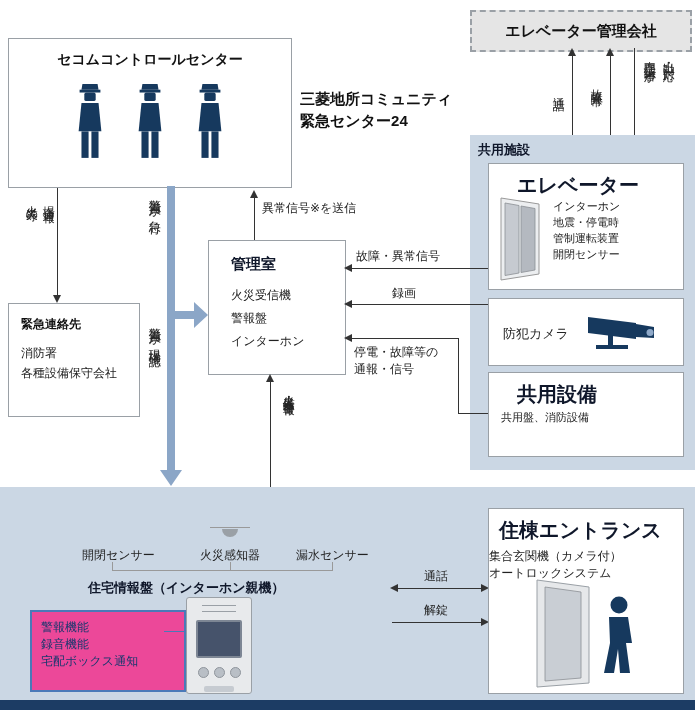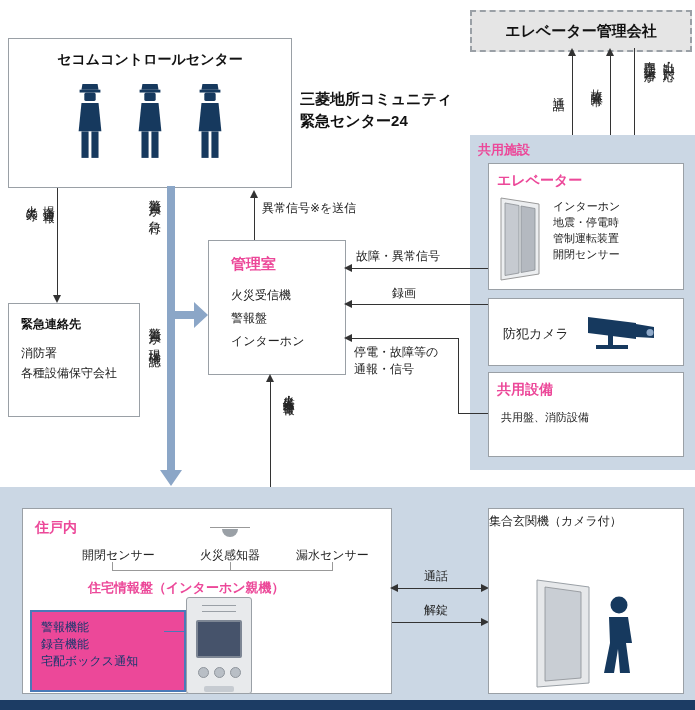--- a/index.html
+++ b/index.html
@@ -3,21 +3,21 @@
 <meta charset="utf-8">
 <style>
   html,body{margin:0;padding:0}
   body{font-family:"Liberation Sans","DejaVu Sans",sans-serif;color:#222;background:#fff}
   #canvas{position:relative;width:695px;height:710px;background:#fff;overflow:hidden;font-size:12px}
   .abs{position:absolute}
   .box{position:absolute;background:#fff;border:1px solid #9aa0a6}
   .dashed{border:2px dashed #9aa0a6}
   .bluebg{position:absolute;background:#cbd7e4}
   .bold{font-weight:bold}
-  .navy{color:#ec4899}
+  .navy{color:#0f172a}
   .small{font-size:11px;line-height:16px}
   .vtext{writing-mode:vertical-rl;letter-spacing:2px;line-height:1.15;font-size:12px;color:#222}
   .hline{position:absolute;background:#333;height:1px}
   .vline{position:absolute;background:#333;width:1px}
   .gline{position:absolute;background:#999}
   .ah{position:absolute;width:0;height:0}
   .ah-left{border-top:4px solid transparent;border-bottom:4px solid transparent;border-right:8px solid #333}
   .ah-right{border-top:4px solid transparent;border-bottom:4px solid transparent;border-left:8px solid #333}
   .ah-up{border-left:4px solid transparent;border-right:4px solid transparent;border-bottom:8px solid #333}
   .ah-down{border-left:4px solid transparent;border-right:4px solid transparent;border-top:8px solid #333}
@@ -26,21 +26,21 @@
   .blue-ah-down{position:absolute;width:0;height:0;border-left:11px solid transparent;border-right:11px solid transparent;border-top:16px solid #8ba6c7}
   .blue-ah-right{position:absolute;width:0;height:0;border-top:13px solid transparent;border-bottom:13px solid transparent;border-left:14px solid #8ba6c7}
   .secom-title{text-align:center;padding-top:12px;font-size:14px;font-weight:bold;color:#111}
   .secom-guards{display:flex;justify-content:center;gap:24px;margin-top:10px}
   .mec{font-size:15px;font-weight:bold;color:#111;line-height:22px}
   .elevco{display:flex;align-items:center;justify-content:center;font-size:15px;font-weight:bold;color:#111}
   .room-title{padding:14px 0 0 22px;font-size:15px}
   .room-items{padding:10px 0 0 22px;line-height:23px}
   .em-title{padding:12px 0 0 12px;font-size:12px;font-weight:bold;color:#111}
   .em-items{padding:10px 0 0 12px;line-height:20px}
-  .sub-title{padding:8px 0 0 8px;font-size:14px}
+  .sub-title{padding:8px 0 0 28px;font-size:20px}
   .feat{position:absolute;background:#ec4899;border:2px solid #4a79b8;padding:7px 9px;line-height:17px;color:#17376e}
   .center{text-align:left}
   .intercom{position:absolute;background:#e8eaec;border:1px solid #9aa0a6;border-radius:3px}
   .ic-speaker{margin:7px auto 0;width:34px;height:5px;border-top:1px solid #9aa0a6;border-bottom:1px solid #9aa0a6}
   .ic-screen{margin:8px auto 0;width:42px;height:34px;background:#46536b;border:2px solid #7d8694;border-radius:2px}
   .ic-buttons{display:flex;justify-content:center;gap:5px;margin-top:9px}
   .ic-buttons span{width:9px;height:9px;border-radius:50%;background:#b9bfc6;border:1px solid #8f959c}
   .ic-base{margin:8px auto 0;width:30px;height:6px;background:#c6cbd1;border-radius:2px}
   .dome{position:absolute;background:#9aa0a6;border-radius:0 0 8px 8px}
 </style>
@@ -194,23 +194,20 @@
     <div>通報・信号</div>
   </div>
 
   <div class="vline" style="left:270px;top:381px;height:127px"></div>
   <div class="ah ah-up" style="left:266px;top:374px"></div>
   <span class="abs vtext" style="left:281px;top:386px;letter-spacing:1px">火災信号・非常警報</span>
 
   <div class="bluebg" style="left:0px;top:487px;width:695px;height:213px"></div>
   <div class="abs" style="left:0px;top:700px;width:695px;height:10px;background:#1c3c64"></div>
 
-  <div class="box" style="left:22px;top:508px;width:368px;height:184px">
-    <div class="abs bold navy" style="left:12px;top:10px;font-size:14px">住戸内</div>
-  </div>
 
   <span class="abs" style="left:82px;top:547px">開閉センサー</span>
   <div class="gline" style="left:210px;top:527px;width:40px;height:1px"></div>
   <div class="dome" style="left:222px;top:529px;width:16px;height:8px"></div>
   <span class="abs" style="left:200px;top:547px">火災感知器</span>
   <span class="abs" style="left:296px;top:547px">漏水センサー</span>
 
   <div class="gline" style="left:112px;top:562px;width:1px;height:9px"></div>
   <div class="gline" style="left:230px;top:562px;width:1px;height:9px"></div>
   <div class="gline" style="left:332px;top:562px;width:1px;height:9px"></div>
@@ -239,21 +236,23 @@
   <div class="hline" style="left:397px;top:588px;width:84px"></div>
   <div class="ah ah-left" style="left:390px;top:584px"></div>
   <div class="ah ah-right" style="left:481px;top:584px"></div>
   <span class="abs" style="left:424px;top:568px">通話</span>
 
   <div class="hline" style="left:392px;top:622px;width:89px"></div>
   <div class="ah ah-right" style="left:481px;top:618px"></div>
   <span class="abs" style="left:424px;top:602px">解錠</span>
 
   <div class="box" style="left:488px;top:508px;width:194px;height:184px">
+    <div class="sub-title bold navy" style="padding-left:10px">住棟エントランス</div>
     <div class="center" style="margin-top:4px">集合玄関機（カメラ付）</div>
+    <div class="center">オートロックシステム</div>
     <svg class="abs" style="left:28px;top:66px" width="140" height="115" viewBox="0 0 140 115">
       <polygon points="20,5 72,12 72,108 20,112" fill="#e6e8ea" stroke="#9aa0a6" stroke-width="1"></polygon>
       <polygon points="28,12 64,17 64,103 28,106" fill="#c9ced4" stroke="#8b8f94" stroke-width="0.8"></polygon>
       <circle cx="102" cy="30" r="8.5" fill="#16395e"></circle>
       <path d="M92 42 L111 42 L115 68 L109 68 L113 98 L103 98 L101 74 L97 98 L87 98 L93 68 Z" fill="#16395e"></path>
     </svg>
   </div>
 
 </div>
 

